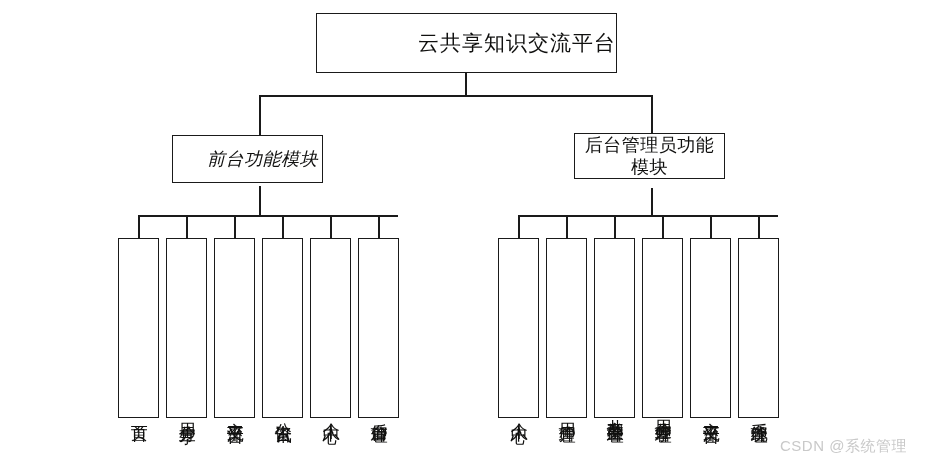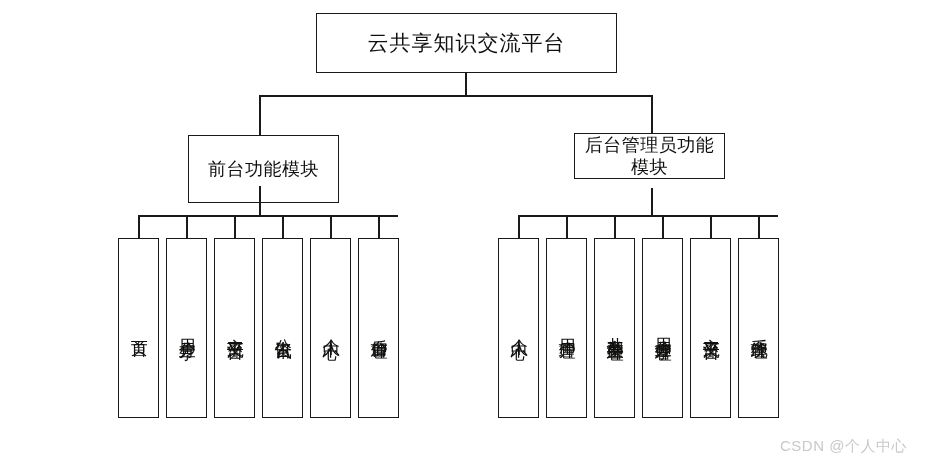--- a/index.html
+++ b/index.html
@@ -17,21 +17,21 @@
     background: #ffffff;
     overflow: hidden;
   }
   .box {
     position: absolute;
     box-sizing: border-box;
     border: 1.6px solid #1a1a1a;
     background: #ffffff;
     display: flex;
     align-items: center;
-    justify-content: center;
+    justify-content: flex-end;
     color: #10100f;
   }
   .box-title {
     font-size: 21px;
     letter-spacing: 1px;
   }
   .box-l2 {
     font-size: 18px;
     letter-spacing: 0.5px;
     text-align: center;
@@ -68,21 +68,21 @@
 
   <div class="box box-title" style="left:316px; top:13px; width:301px; height:60px;">
     <span>云共享知识交流平台</span>
   </div>
 
   <div class="line line-v" style="left:465px; top:72px; height:25px;"></div>
   <div class="line line-h" style="left:259px; top:95px; width:394px;"></div>
   <div class="line line-v" style="left:259px; top:95px; height:40px;"></div>
   <div class="line line-v" style="left:651px; top:95px; height:38px;"></div>
 
-  <div class="box box-l2" style="left:188px; top:135px; width:151px; height:68px;">
+  <div class="box box-l2" style="left:172px; top:135px; width:151px; height:48px;font-style:italic;">
     <span>前台功能模块</span>
   </div>
   <div class="box box-l2" style="left:574px; top:133px; width:151px; height:46px;">
     <span>后台管理员功能模块</span>
   </div>
 
   <div class="line line-v" style="left:259px; top:186px; height:30px;"></div>
   <div class="line line-h" style="left:138px; top:215px; width:260px;"></div>
   <div class="line line-v" style="left:138px; top:215px; height:23px;"></div>
   <div class="line line-v" style="left:186px; top:215px; height:23px;"></div>
@@ -131,15 +131,15 @@
   <div class="box box-leaf" style="left:642px; top:238px; width:41px; height:180px;">
     <span>用户分享管理</span>
   </div>
   <div class="box box-leaf" style="left:690px; top:238px; width:41px; height:180px;">
     <span>交流平台</span>
   </div>
   <div class="box box-leaf" style="left:738px; top:238px; width:41px; height:180px;">
     <span>系统管理</span>
   </div>
 
-  <div class="watermark" style="left:780px; top:437px;">CSDN @个人中心</div>
+  <div class="watermark" style="left:780px; top:437px;">CSDN @系统管理</div>
 
 </div>
 
 </body></html>

